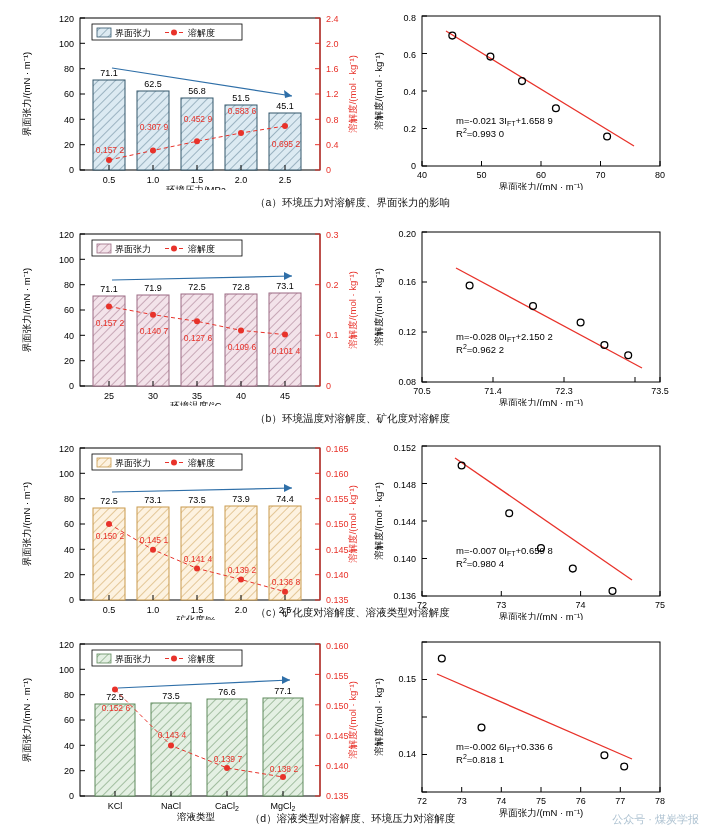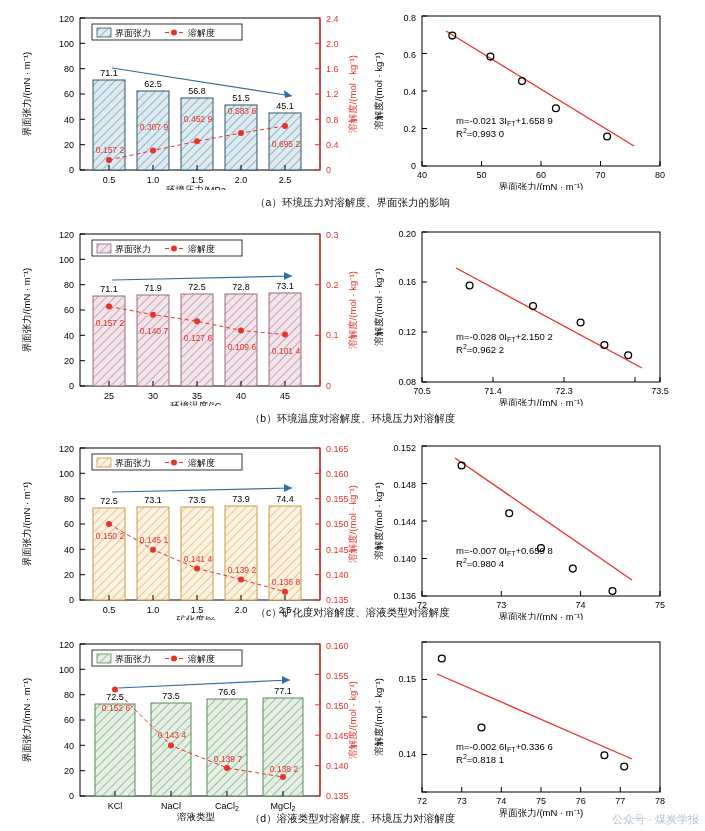--- a/index.html
+++ b/index.html
@@ -334,21 +334,21 @@
         <circle cx="268.2" cy="139.3" r="3.4"></circle>
       </g>
       <g font-size="9.5" fill="#000">
         <text x="96" y="124">m=-0.028 0I<tspan font-size="7" dy="2">FT</tspan><tspan font-size="9.5" dy="-2">+2.150 2</tspan></text>
         <text x="96" y="137">R<tspan font-size="7" dy="-4">2</tspan><tspan font-size="9.5" dy="4">=0.962 2</tspan></text>
       </g>
       <text x="181" y="190" font-size="9.5" text-anchor="middle">界面张力/(mN · m⁻¹)</text>
       <text x="0" y="0" font-size="9.5" transform="translate(22,91) rotate(-90)" text-anchor="middle">溶解度/(mol · kg⁻¹)</text>
     </svg>
   </div>
-  <div class="cap" style="left:0;top:412px;">（b）环境温度对溶解度、环境压力对溶解度</div>
+  <div class="cap" style="left:0;top:412px;">（b）环境温度对溶解度、矿化度对溶解度</div>
 
   <div class="panel" style="left:0;top:430px;width:360px;height:190px;">
     <svg width="360" height="190" viewBox="0 0 360 190">
       <defs>
         <pattern id="hC" width="6" height="6" patternTransform="rotate(45)" patternUnits="userSpaceOnUse">
           <rect width="6" height="6" fill="#fdf2e0"></rect>
           <line x1="0" y1="0" x2="0" y2="6" stroke="#c99a4d" stroke-width="1"></line>
         </pattern>
       </defs>
       <g stroke="#000" stroke-width="1" fill="none">

